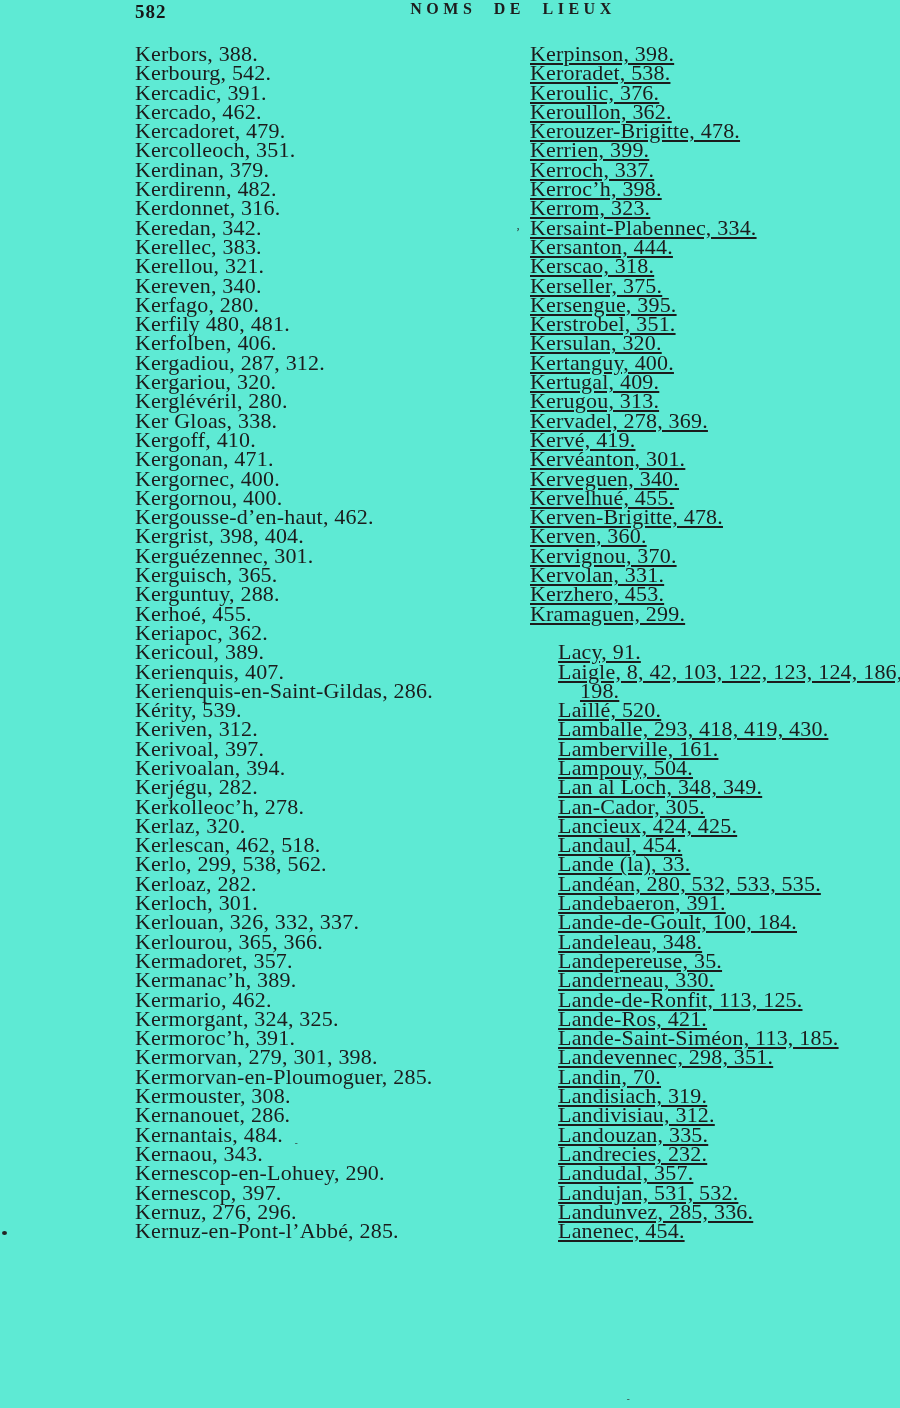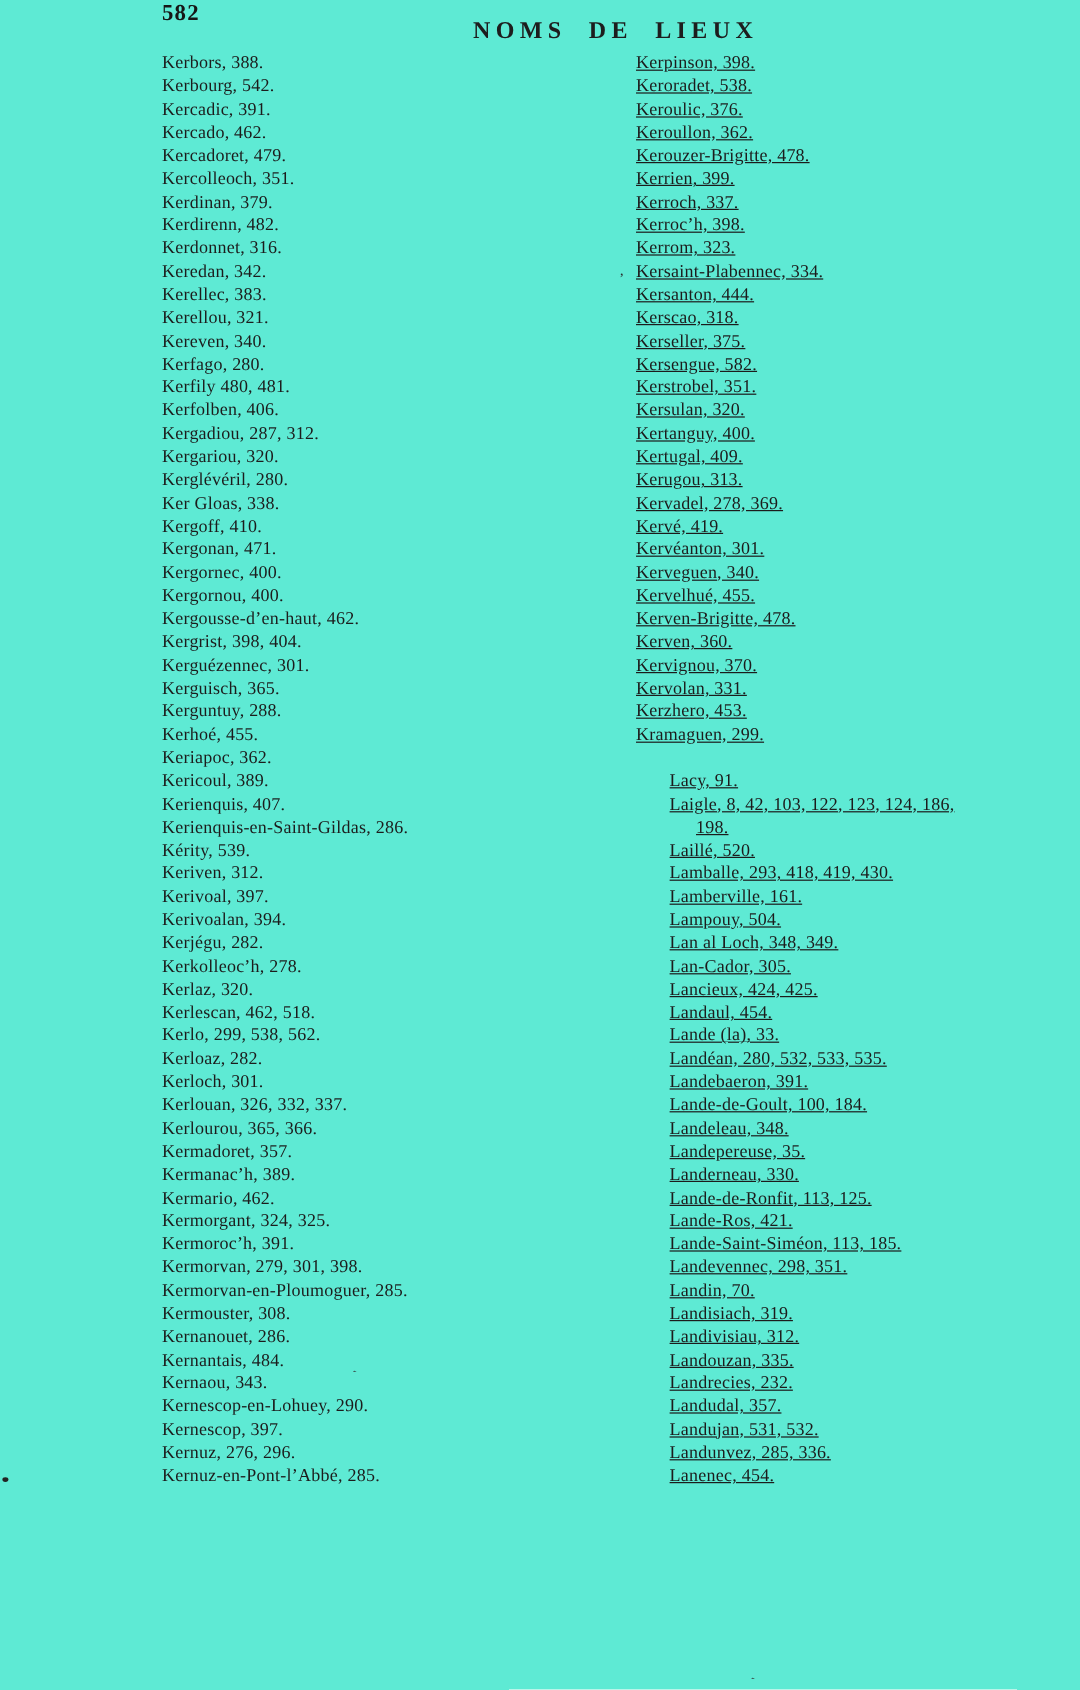--- a/index.html
+++ b/index.html
@@ -23,33 +23,33 @@
     left: 135px;
     top: 1px;
     font-size: 19px;
     font-weight: 700;
     letter-spacing: 1px;
     color: #161616;
   }
   .page-title {
     position: absolute;
     left: 513px;
-    top: 15px;
+    top: 0;
     transform: translateX(-50%);
-    font-size: 20px;
+    font-size: 16px;
     font-weight: 700;
     letter-spacing: 4.5px;
     word-spacing: 9px;
     white-space: nowrap;
     color: #1d1d1d;
   }
   .col {
     position: absolute;
     top: 44px;
-    font-size: 15px;
+    font-size: 22px;
     line-height: 19.3px;
     letter-spacing: 0.2px;
     color: #1c1c1c;
   }
   .col-left  { left: 135px; width: 348px; }
   .col-right { left: 530px; width: 364px; text-decoration: underline; }
   .entry {
     padding-left: 22px;
     text-indent: -22px;
     white-space: nowrap;
@@ -161,21 +161,21 @@
         <div class="entry">Keroullon, 362.</div>
         <div class="entry">Kerouzer-Brigitte, 478.</div>
         <div class="entry">Kerrien, 399.</div>
         <div class="entry">Kerroch, 337.</div>
         <div class="entry">Kerroc’h, 398.</div>
         <div class="entry">Kerrom, 323.</div>
         <div class="entry">Kersaint-Plabennec, 334.</div>
         <div class="entry">Kersanton, 444.</div>
         <div class="entry">Kerscao, 318.</div>
         <div class="entry">Kerseller, 375.</div>
-        <div class="entry">Kersengue, 582.</div>
+        <div class="entry">Kersengue, 395.</div>
         <div class="entry">Kerstrobel, 351.</div>
         <div class="entry">Kersulan, 320.</div>
         <div class="entry">Kertanguy, 400.</div>
         <div class="entry">Kertugal, 409.</div>
         <div class="entry">Kerugou, 313.</div>
         <div class="entry">Kervadel, 278, 369.</div>
         <div class="entry">Kervé, 419.</div>
         <div class="entry">Kervéanton, 301.</div>
         <div class="entry">Kerveguen, 340.</div>
         <div class="entry">Kervelhué, 455.</div>

